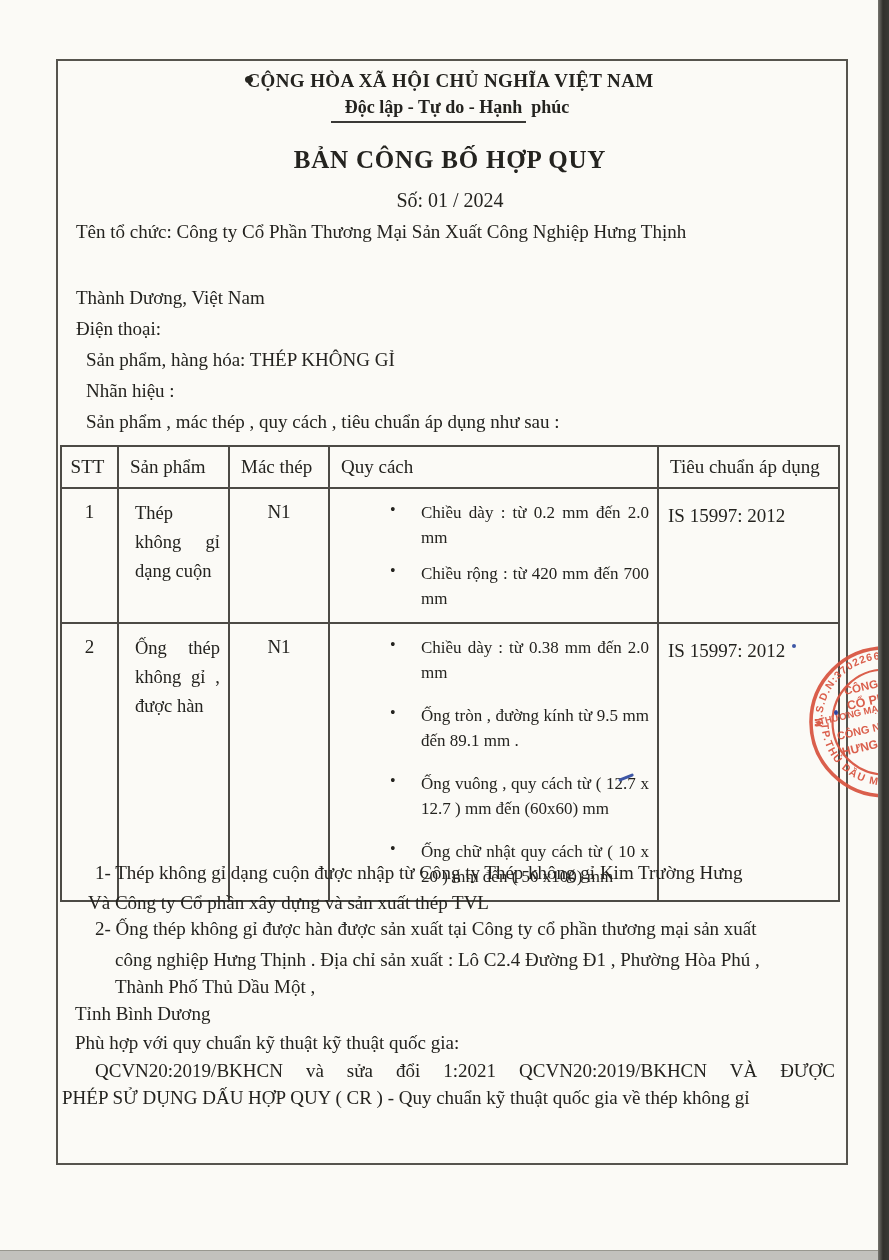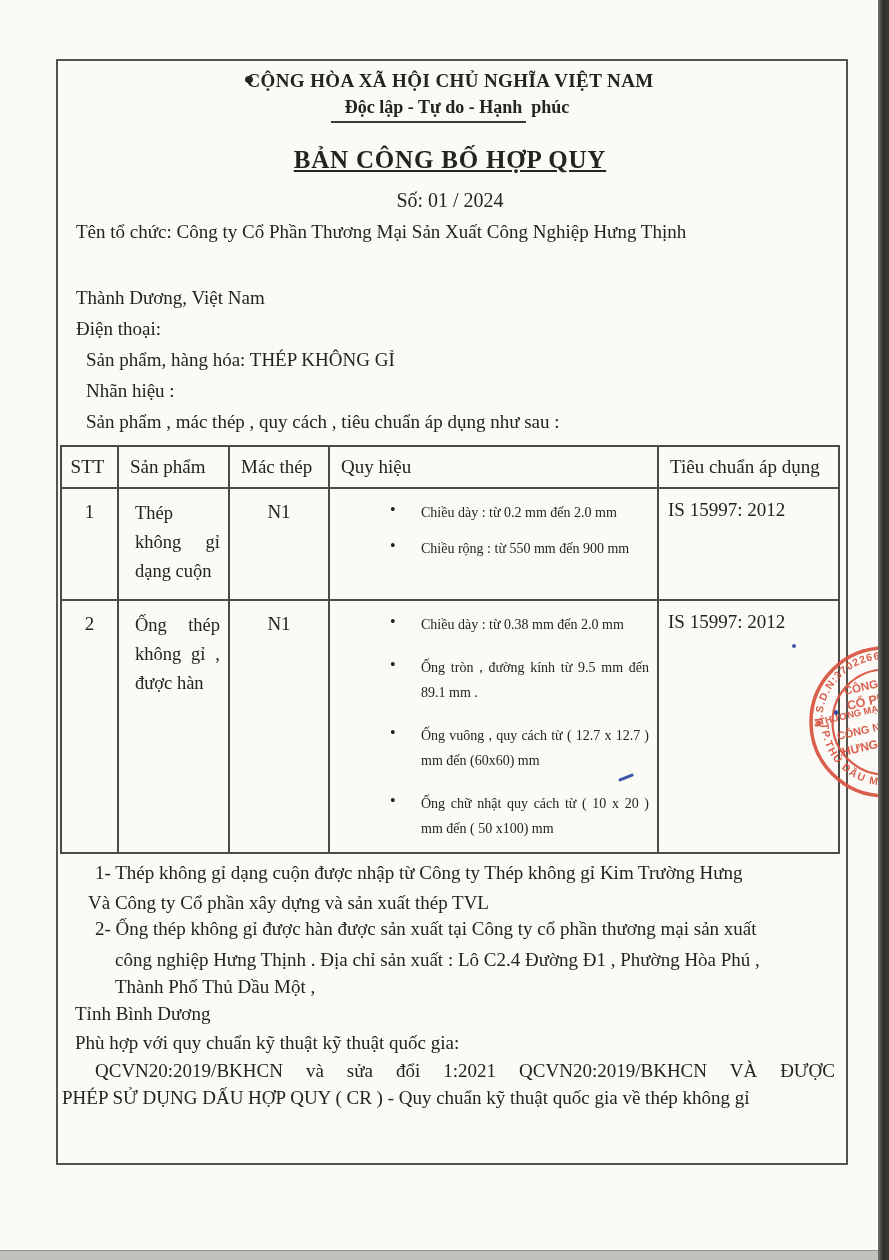--- a/index.html
+++ b/index.html
@@ -12,37 +12,37 @@
   }
   .frame{
     position:absolute;left:56px;top:59px;width:788px;height:1102px;
     border:2px solid #56544e;
   }
   .centered{position:absolute;left:58px;width:784px;text-align:center;}
   .country{top:70px;font-size:19px;font-weight:bold;letter-spacing:.4px;}
   .motto{top:97px;font-size:18px;font-weight:bold;}
   .motto .ul{display:inline-block;border-bottom:2.5px solid #3a3936;padding:0 4px 3px 14px;}
   .motto .tail{margin-left:5px;}
-  .doc-title{top:146px;font-size:25px;font-weight:bold;letter-spacing:.8px;text-decoration:underline;}
+  .doc-title{top:146px;font-size:25px;font-weight:bold;letter-spacing:.8px;}
   .doc-number{top:189px;font-size:20px;}
   .line{position:absolute;white-space:nowrap;font-size:19px;}
   .b{font-weight:normal;}
   
   .tbl-wrap{position:absolute;left:60px;top:445px;}
   table{border-collapse:collapse;table-layout:fixed;width:778px;}
   td,th{border:2px solid #4c4a45;font-size:19px;font-weight:normal;vertical-align:top;}
   th{height:36px;vertical-align:middle;text-align:left;padding:2px 6px 2px 11px;}
   th.c{text-align:center;padding-left:2px;}
   td.c{text-align:center;padding-top:12px;}
   td.sp{padding:10px 8px 4px 16px;text-align:justify;line-height:29px;font-size:18.5px;}
   td.qc{padding:11px 0 0 0;}
-  td.ts{padding:10px 4px 4px 9px;border-radius:6px;}
+  td.ts{padding:16px 4px 4px 9px;border-radius:6px;}
   .qc-item{display:flex;margin:0 8px 11px 60px;}
   .qc-bullet{width:31px;font-size:16px;padding-top:1px;}
-  .qc-text{flex:1;text-align:justify;line-height:25px;font-size:14px;}
+  .qc-text{flex:1;text-align:justify;line-height:25px;font-size:17px;}
   .row1 td{height:96px;}
   .row2 td{height:228px;}
   
   .note{position:absolute;font-size:19px;white-space:nowrap;}
   .note.j{white-space:normal;text-align:justify;}
   .note.j.last-stretch{text-align-last:justify;}
   
   .stamp{position:absolute;left:800px;top:637px;width:170px;height:170px;opacity:.92;}
   .stamp text{font-family:"Liberation Sans","DejaVu Sans",sans-serif;font-weight:bold;}
   
@@ -87,35 +87,35 @@
           <col style="width:111px">
           <col style="width:100px">
           <col style="width:329px">
           <col style="width:181px">
       </colgroup>
       <tbody>
           <tr>
         <th class="c">STT</th>
         <th>Sản phẩm</th>
         <th>Mác thép</th>
-        <th>Quy hiệu</th>
+        <th>Quy cách</th>
         <th>Tiêu chuẩn áp dụng</th>
       </tr>
       <tr class="row1">
         <td class="c">1</td>
         <td class="sp">Thép không gỉ dạng cuộn</td>
         <td class="c">N1</td>
         <td class="qc">
           <div class="qc-item">
             <span class="qc-bullet">•</span>
             <span class="qc-text">Chiều dày : từ 0.2 mm đến 2.0 mm</span>
           </div>
           <div class="qc-item">
             <span class="qc-bullet">•</span>
-            <span class="qc-text">Chiều rộng : từ 550 mm đến 900 mm</span>
+            <span class="qc-text">Chiều rộng : từ 420 mm đến 700 mm</span>
           </div>
         </td>
         <td class="ts">IS 15997: 2012</td>
       </tr>
       <tr class="row2">
         <td class="c">2</td>
         <td class="sp">Ống thép không gỉ , được hàn</td>
         <td class="c">N1</td>
         <td class="qc">
           <div class="qc-item" style="margin-bottom:18px;">

